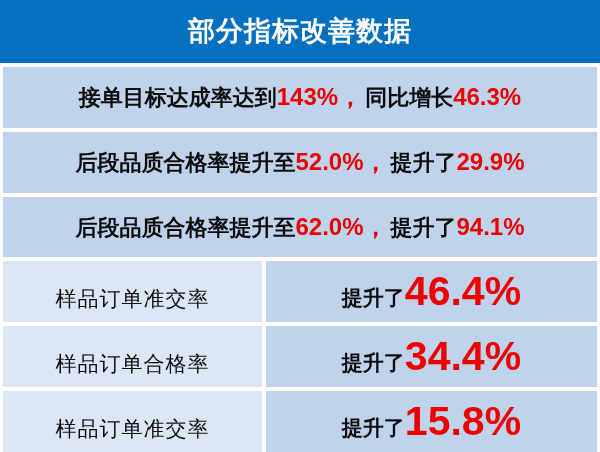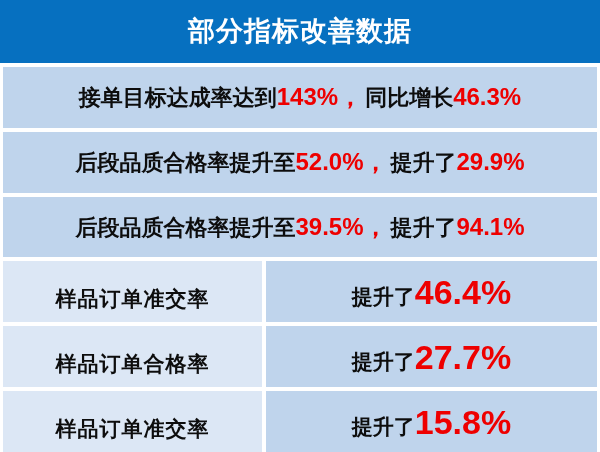--- a/index.html
+++ b/index.html
@@ -111,34 +111,34 @@
     background: #bfd4ec;
     margin-left: 4px;
     display: flex;
     align-items: center;
     justify-content: center;
     box-sizing: border-box;
   }
   .cell-label-text {
     color: #0d0d0d;
     font-size: 21px;
-    font-weight: bold;
+    font-weight: normal;
     letter-spacing: 1px;
     white-space: nowrap;
     line-height: 1;
     margin-top: 14px;
   }
   .cell-value-inner {
     display: flex;
     align-items: baseline;
     white-space: nowrap;
     line-height: 1;
   }
   .cell-value-inner .txt-black { font-size: 21px; }
-  .cell-value-inner .txt-red { font-size: 34px; }
+  .cell-value-inner .txt-red { font-size: 41px; }
 </style>
 </head>
 <body>
 
 <div class="board">
 
   <div class="header-bar">
     <div class="header-title">部分指标改善数据</div>
   </div>
 
@@ -165,21 +165,21 @@
           <span class="txt-black">提升了</span>
           <span class="txt-red">29.9%</span>
         </div>
       </div>
     </div>
 
     <div class="row">
       <div class="row-full">
         <div class="statement">
           <span class="txt-black">后段品质合格率提升至</span>
-          <span class="txt-red">39.5%</span>
+          <span class="txt-red">62.0%</span>
           <span class="txt-red-comma">，</span>
           <span class="txt-black">提升了</span>
           <span class="txt-red">94.1%</span>
         </div>
       </div>
     </div>
 
     <div class="row">
       <div class="cell-label">
         <span class="cell-label-text">样品订单准交率</span>
@@ -192,21 +192,21 @@
       </div>
     </div>
 
     <div class="row">
       <div class="cell-label">
         <span class="cell-label-text">样品订单合格率</span>
       </div>
       <div class="cell-value">
         <div class="cell-value-inner">
           <span class="txt-black">提升了</span>
-          <span class="txt-red">27.7%</span>
+          <span class="txt-red">34.4%</span>
         </div>
       </div>
     </div>
 
     <div class="row">
       <div class="cell-label">
         <span class="cell-label-text">样品订单准交率</span>
       </div>
       <div class="cell-value">
         <div class="cell-value-inner">

